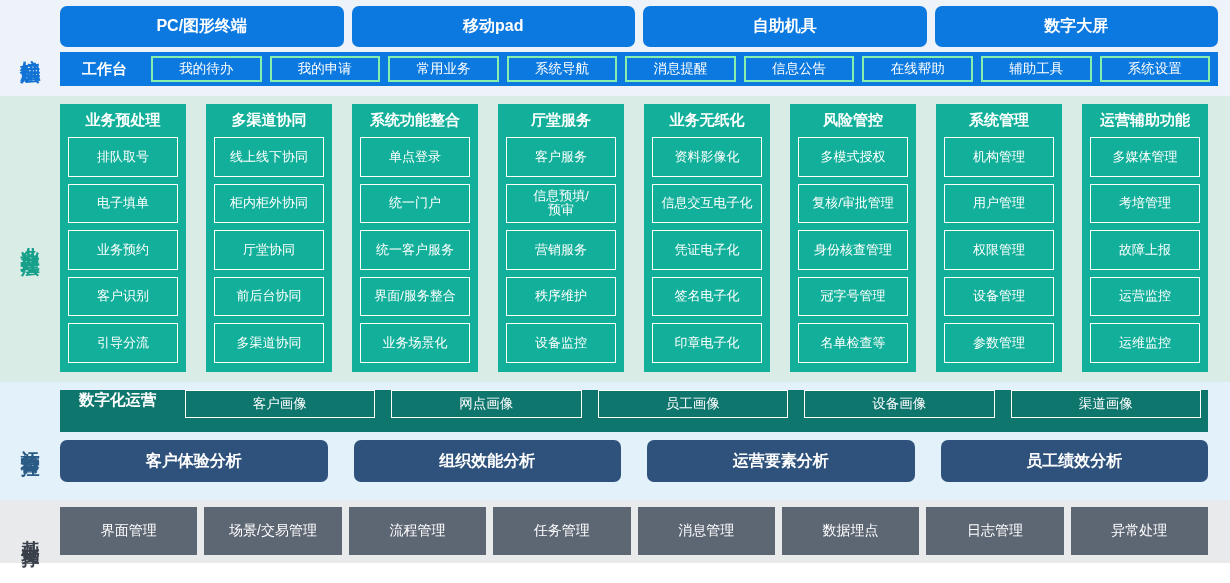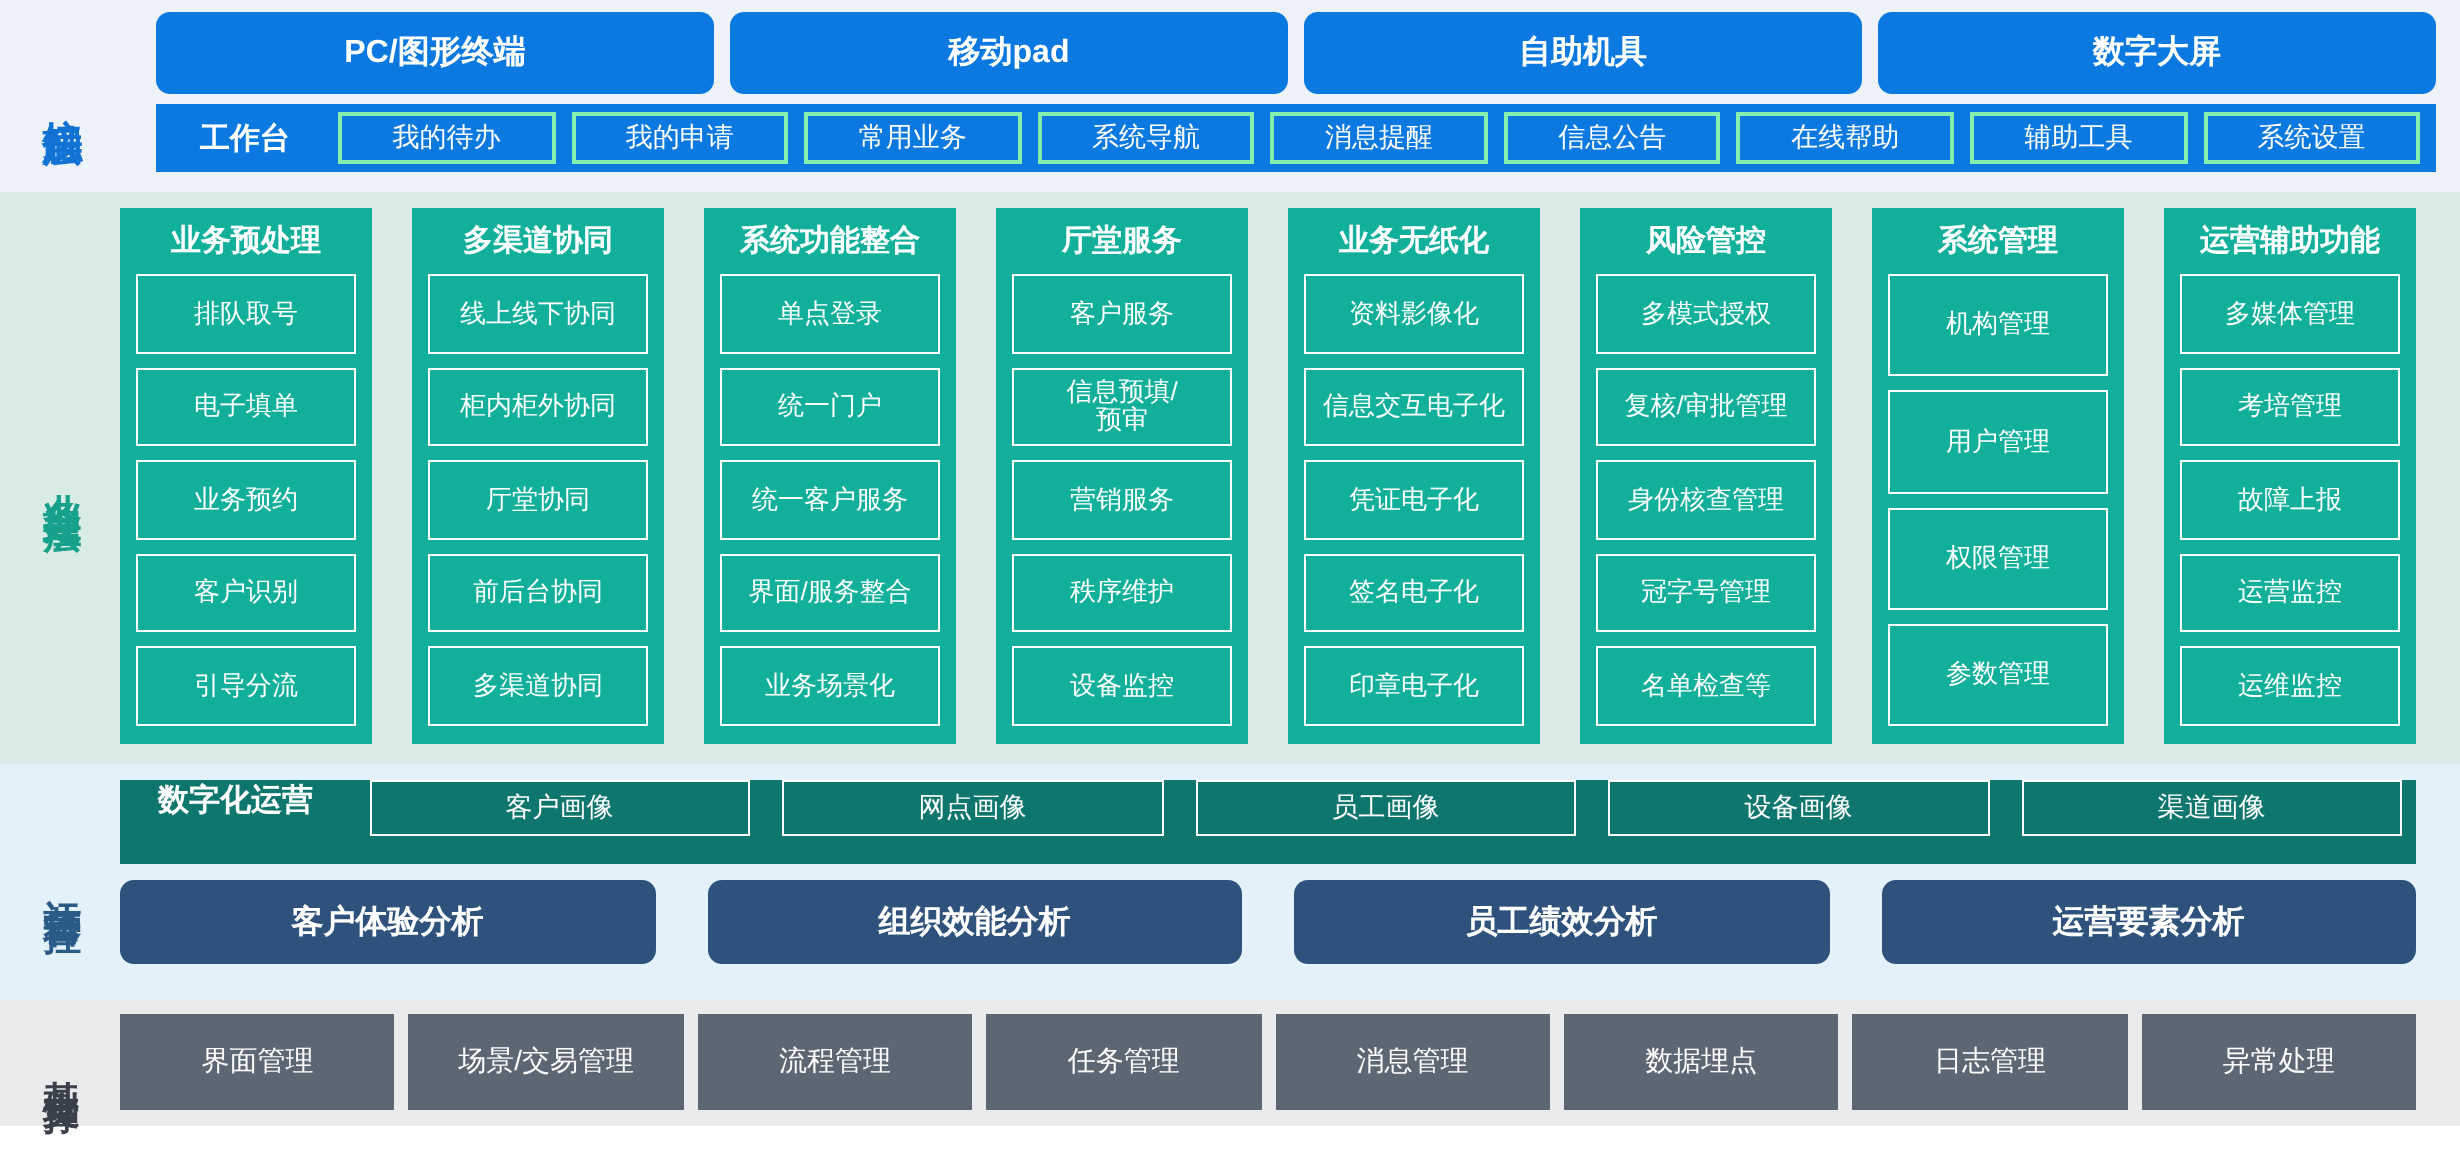--- a/index.html
+++ b/index.html
@@ -28,21 +28,21 @@
     font-weight: bold;
   }
 
   
   .band-contact {
     height: 96px;
     background: #eef3f9;
     padding: 6px 0 8px 0;
   }
   .band-contact .side-label { color: #1273d4; font-size: 20px; background: #eef3f9; }
-  .contact-body { flex: 1; display: flex; flex-direction: column; gap: 5px; padding-right: 12px; margin-left: 18px; }
+  .contact-body { flex: 1; display: flex; flex-direction: column; gap: 5px; padding-right: 12px; }
 
   .contact-row1 { display: flex; gap: 8px; height: 41px; }
   .chan-box {
     flex: 1;
     background: #0b79e0;
     border-radius: 7px;
     color: #ffffff;
     font-size: 16px;
     font-weight: bold;
     display: flex; align-items: center; justify-content: center;
@@ -255,20 +255,21 @@
           <div class="biz-item">名单检查等</div>
         </div>
       </div>
 
       <div class="biz-col">
         <div class="biz-col-title">系统管理</div>
         <div class="biz-items">
           <div class="biz-item">机构管理</div>
           <div class="biz-item">用户管理</div>
           <div class="biz-item">权限管理</div>
+          <div class="biz-item">设备管理</div>
           <div class="biz-item">参数管理</div>
         </div>
       </div>
 
       <div class="biz-col">
         <div class="biz-col-title">运营辅助功能</div>
         <div class="biz-items">
           <div class="biz-item">多媒体管理</div>
           <div class="biz-item">考培管理</div>
           <div class="biz-item">故障上报</div>
@@ -289,22 +290,22 @@
         <div class="ops-title">数字化运营</div>
         <div class="ops-chip">客户画像</div>
         <div class="ops-chip">网点画像</div>
         <div class="ops-chip">员工画像</div>
         <div class="ops-chip">设备画像</div>
         <div class="ops-chip">渠道画像</div>
       </div>
       <div class="ops-row2">
         <div class="ops-big">客户体验分析</div>
         <div class="ops-big">组织效能分析</div>
+        <div class="ops-big">运营要素分析</div>
         <div class="ops-big">员工绩效分析</div>
-        <div class="ops-big">运营要素分析</div>
       </div>
     </div>
   </div>
 
   <div class="band band-base">
     <div class="side-label">
       <span class="vtxt">基础支撑</span>
     </div>
     <div class="base-body">
       <div class="base-cell">界面管理</div>

